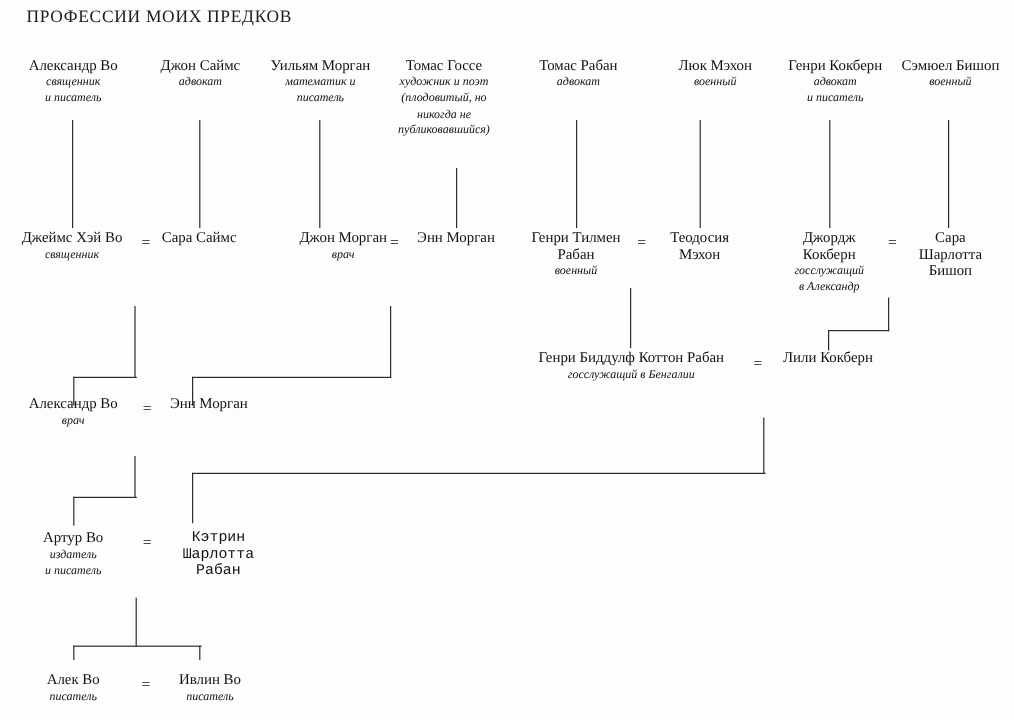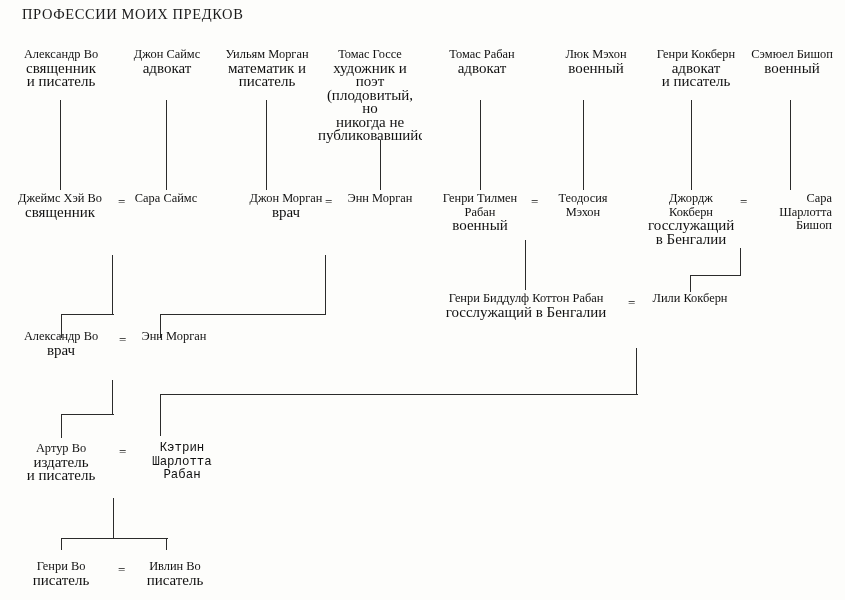--- a/index.html
+++ b/index.html
@@ -33,21 +33,22 @@
     line-height: 13.5px;
     font-size: 12.4px;
     color: #111;
   }
   .person .nm {
     display: block;
     white-space: pre-line;
   }
   .person .oc {
     display: block;
-    font-size: 15px;
+    font-style: italic;
+    font-size: 10px;
     white-space: pre-line;
     line-height: 13.5px;
   }
   
   .clip-oc .oc {
     width: 100%;
     overflow: hidden;
     text-overflow: clip;
   }
   
@@ -160,24 +161,24 @@
   <div class="person" style="left:543px; top:192px; width:80px;">
     <span class="nm">Теодосия
 Мэхон</span>
     <span class="oc"></span>
   </div>
 
   <div class="person" style="left:648px; top:192px; width:86px;">
     <span class="nm">Джордж
 Кокберн</span>
     <span class="oc">госслужащий
-в Бенгалии</span>
+в Александр</span>
   </div>
   <div class="eq" style="left:740px; top:195px;">=</div>
-  <div class="person" style="left:752px; top:192px; width:80px;text-align:right;">
+  <div class="person" style="left:752px; top:192px; width:80px;">
     <span class="nm">Сара
 Шарлотта
 Бишоп</span>
     <span class="oc"></span>
   </div>
 
   <div class="vline" style="left:112px; top:255px; height:60px;"></div>
   <div class="hline" style="left:61px;  top:314px; width:53px;"></div>
   <div class="vline" style="left:61px;  top:314px; height:24px;"></div>
 
@@ -230,21 +231,21 @@
 Рабан</span>
     <span class="oc"></span>
   </div>
 
   <div class="vline" style="left:113px; top:498px; height:41px;"></div>
   <div class="hline" style="left:61px;  top:538px; width:107px;"></div>
   <div class="vline" style="left:61px;  top:538px; height:12px;"></div>
   <div class="vline" style="left:166px; top:538px; height:12px;"></div>
 
   <div class="person" style="left:12px; top:560px; width:98px;">
-    <span class="nm">Генри Во</span>
+    <span class="nm">Алек Во</span>
     <span class="oc">писатель</span>
   </div>
   <div class="eq" style="left:118px; top:563px;">=</div>
   <div class="person" style="left:131px; top:560px; width:88px;">
     <span class="nm">Ивлин Во</span>
     <span class="oc">писатель</span>
   </div>
 
 </div>
 

